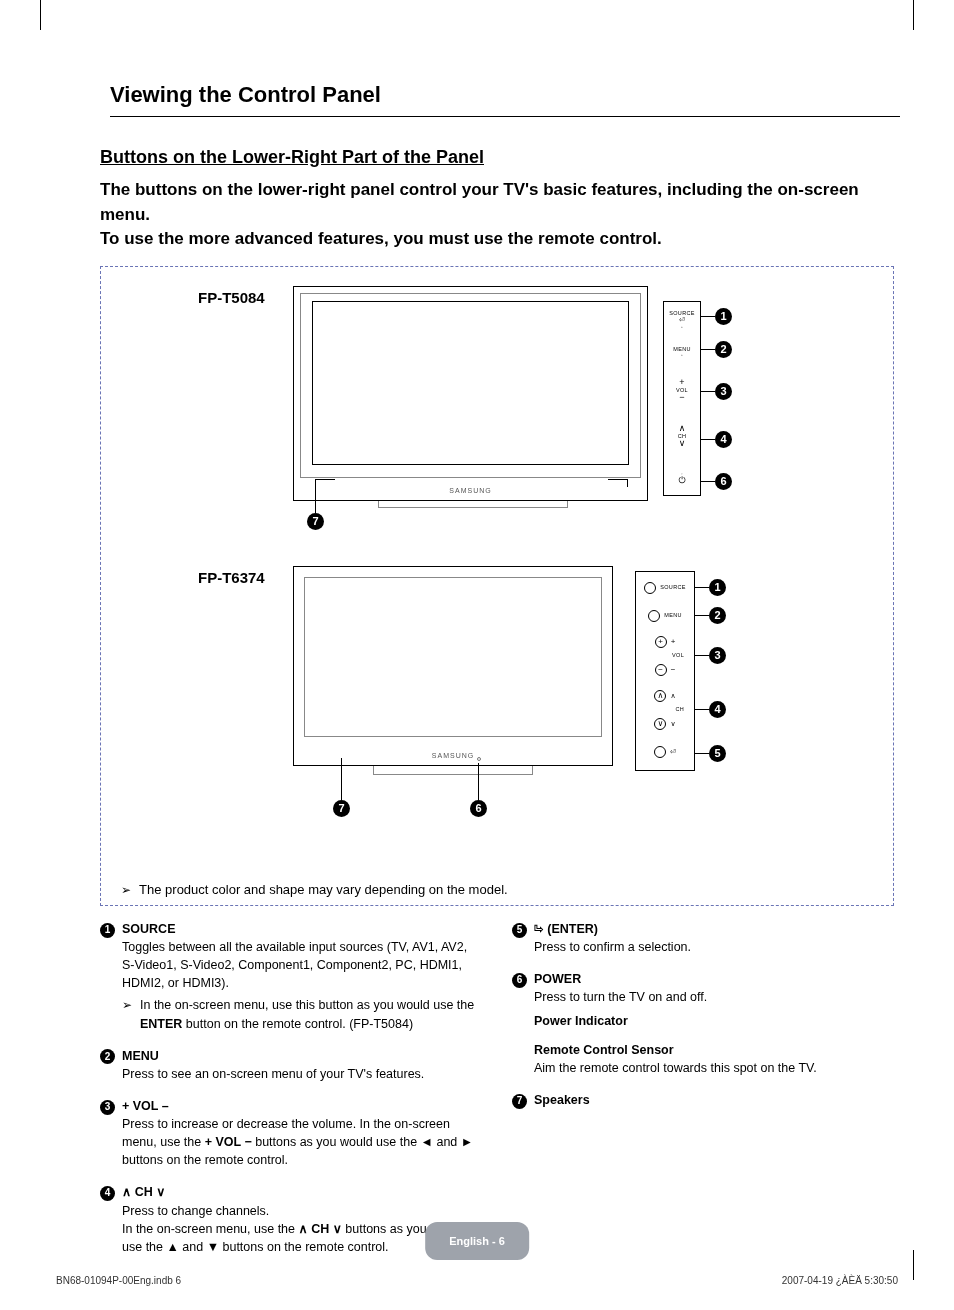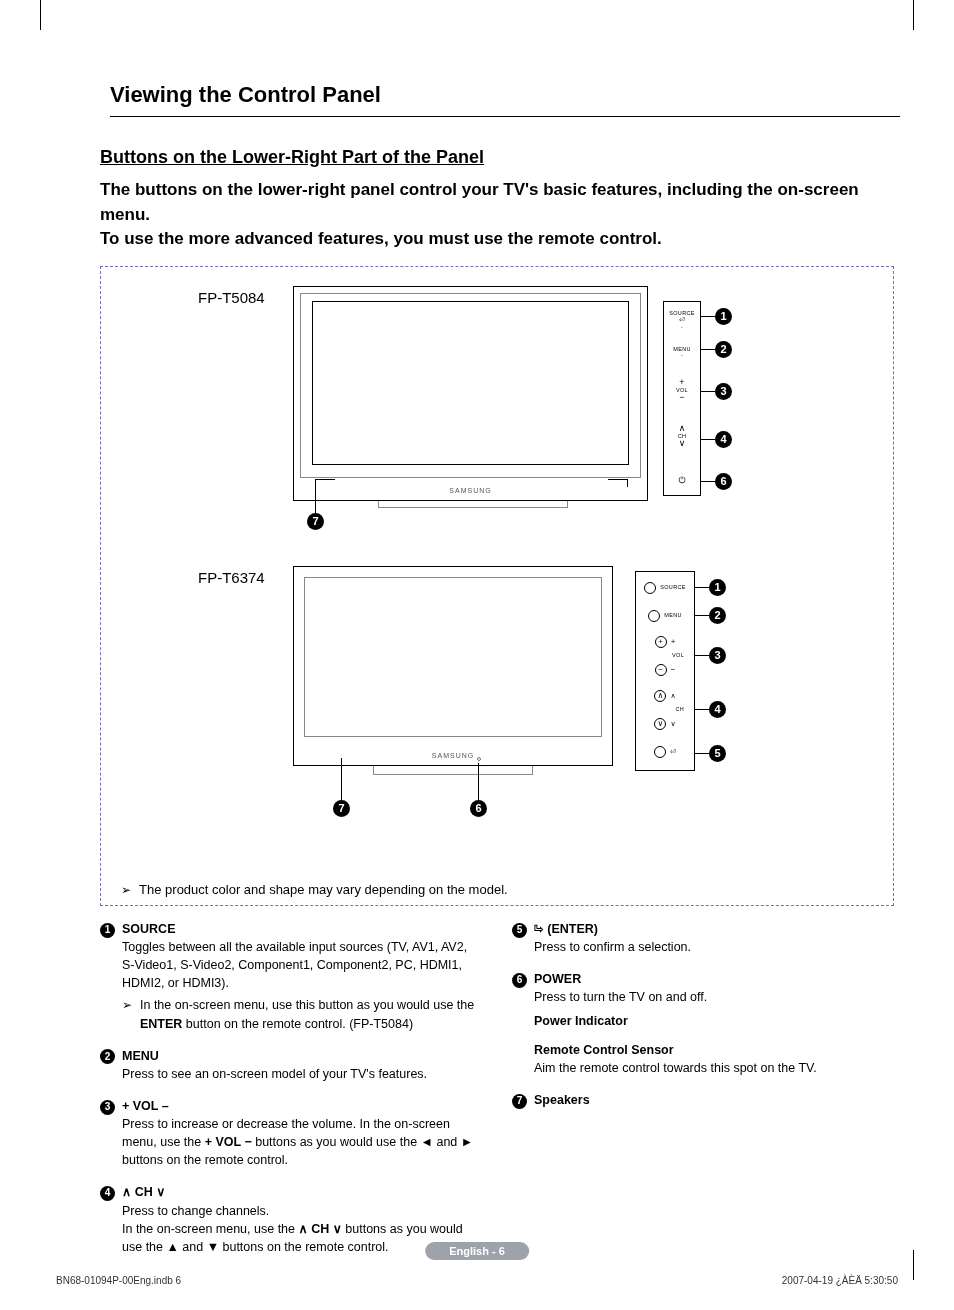--- a/index.html
+++ b/index.html
@@ -11,21 +11,21 @@
   .cm-br-v { bottom:30px; right:40px; width:1px; height:30px; }
   .content { position:absolute; top:80px; left:100px; right:60px; }
   .title-bar { display:flex; align-items:stretch; }
   .title-accent { width:6px; background:#7a7f8a; margin-right:10px; }
   .title { font-size:22px; font-weight:bold; padding:2px 0 6px 0; color:#000; }
   .title-underline { height:1px; background:#000; margin-top:2px; width: 790px;}
   .subheading { font-size:18px; font-weight:bold; text-decoration:underline; margin-top:30px; }
   .intro { font-size:17px; font-weight:bold; margin-top:10px; line-height:1.45; }
   .dashed-box { border:1.5px dashed #6a74b5; margin-top:14px; padding:14px 22px 12px 22px; position:relative; height:640px; }
   .diagram-area { position:relative; width:100%; height:570px; }
-  .model-label { font-weight:normal; font-size:15px; position:absolute; }
+  .model-label { font-weight:bold; font-size:15px; position:absolute; }
   
   .tv { position:absolute; border:1.5px solid #000; }
   .tv .bezel-inner { position:absolute; border:1px solid #888; }
   .tv .screen { position:absolute; border:1px solid #000; }
   .tv .logo { position:absolute; left:50%; transform:translateX(-50%); font-size:7px; color:#555; bottom:6px; letter-spacing:1px;}
   .stand { position:absolute; border:1px solid #888; border-top:none; height:7px; }
   
   .panel { position:absolute; border:1px solid #000; background:#fff; }
   .panel-row { position:absolute; left:0; right:0; text-align:center; font-size:6.5px; line-height:1; }
   .panel-row .plus, .panel-row .minus, .panel-row .chev { font-size:9px; display:block;}
@@ -43,21 +43,21 @@
   .desc { display:flex; gap:30px; margin-top:14px; font-size:12.5px; line-height:1.45; }
   .col { flex:1; }
   .item { display:flex; margin-bottom:14px; }
   .num { width:22px; flex-shrink:0;}
   .num-badge { width:15px; height:15px; border-radius:50%; background:#000; color:#fff; font-size:10px; font-weight:bold; display:inline-flex; align-items:center; justify-content:center; }
   .item-body h4{ font-size:12.5px; font-weight:bold; display:inline;}
   .item-body .txt { display:block; }
   .sub { display:flex; margin-top:4px;}
   .sub .tri { width:18px; flex-shrink:0;}
   .b { font-weight:bold;}
-  .footer-pill { position:absolute; left:50%; transform:translateX(-50%); bottom:50px; background:#9ea3ab; color:#fff; font-size:11px; font-weight:bold; padding:3px 24px; border-radius:12px;}
+  .footer-pill { position:absolute; left:50%; transform:translateX(-50%); bottom:50px; background:#9ea3ab; color:#fff; font-size:11px; font-weight:bold; padding:13px 24px; border-radius:12px;}
   .footer-left { position:absolute; left:56px; bottom:24px; font-size:10px; color:#333;}
   .footer-right { position:absolute; right:56px; bottom:24px; font-size:10px; color:#333;}
   .enter-icon::before{ content:"⏎"; font-size:11px; margin-right:4px; display:inline-block; transform:scaleX(-1);}
   .power-icon::before{ content:"⏻"; font-size:9px;}
   .up::before{content:"∧"; font-weight:bold;}
   .down::before{content:"∨"; font-weight:bold;}
 </style>
 </head>
 <body>
 
@@ -196,21 +196,21 @@
             <div class="sub">
               <span class="tri"></span>
               <span><span>In the on-screen menu, use this button as you would use the </span><span class="b">ENTER</span><span> button on the remote control. (FP-T5084)</span></span>
             </div>
           </div>
         </div>
         <div class="item">
           <div class="num"><span class="num-badge">2</span></div>
           <div class="item-body">
             <h4>MENU</h4>
-            <span class="txt">Press to see an on-screen model of your TV's features.</span>
+            <span class="txt">Press to see an on-screen menu of your TV's features.</span>
           </div>
         </div>
         <div class="item">
           <div class="num"><span class="num-badge">3</span></div>
           <div class="item-body">
             <h4>+ VOL –</h4>
             <span class="txt"><span>Press to increase or decrease the volume. In the on-screen menu, use the </span><span class="b">+ VOL −</span><span> buttons as you would use the ◄ and ► buttons on the remote control.</span></span>
           </div>
         </div>
         <div class="item">

